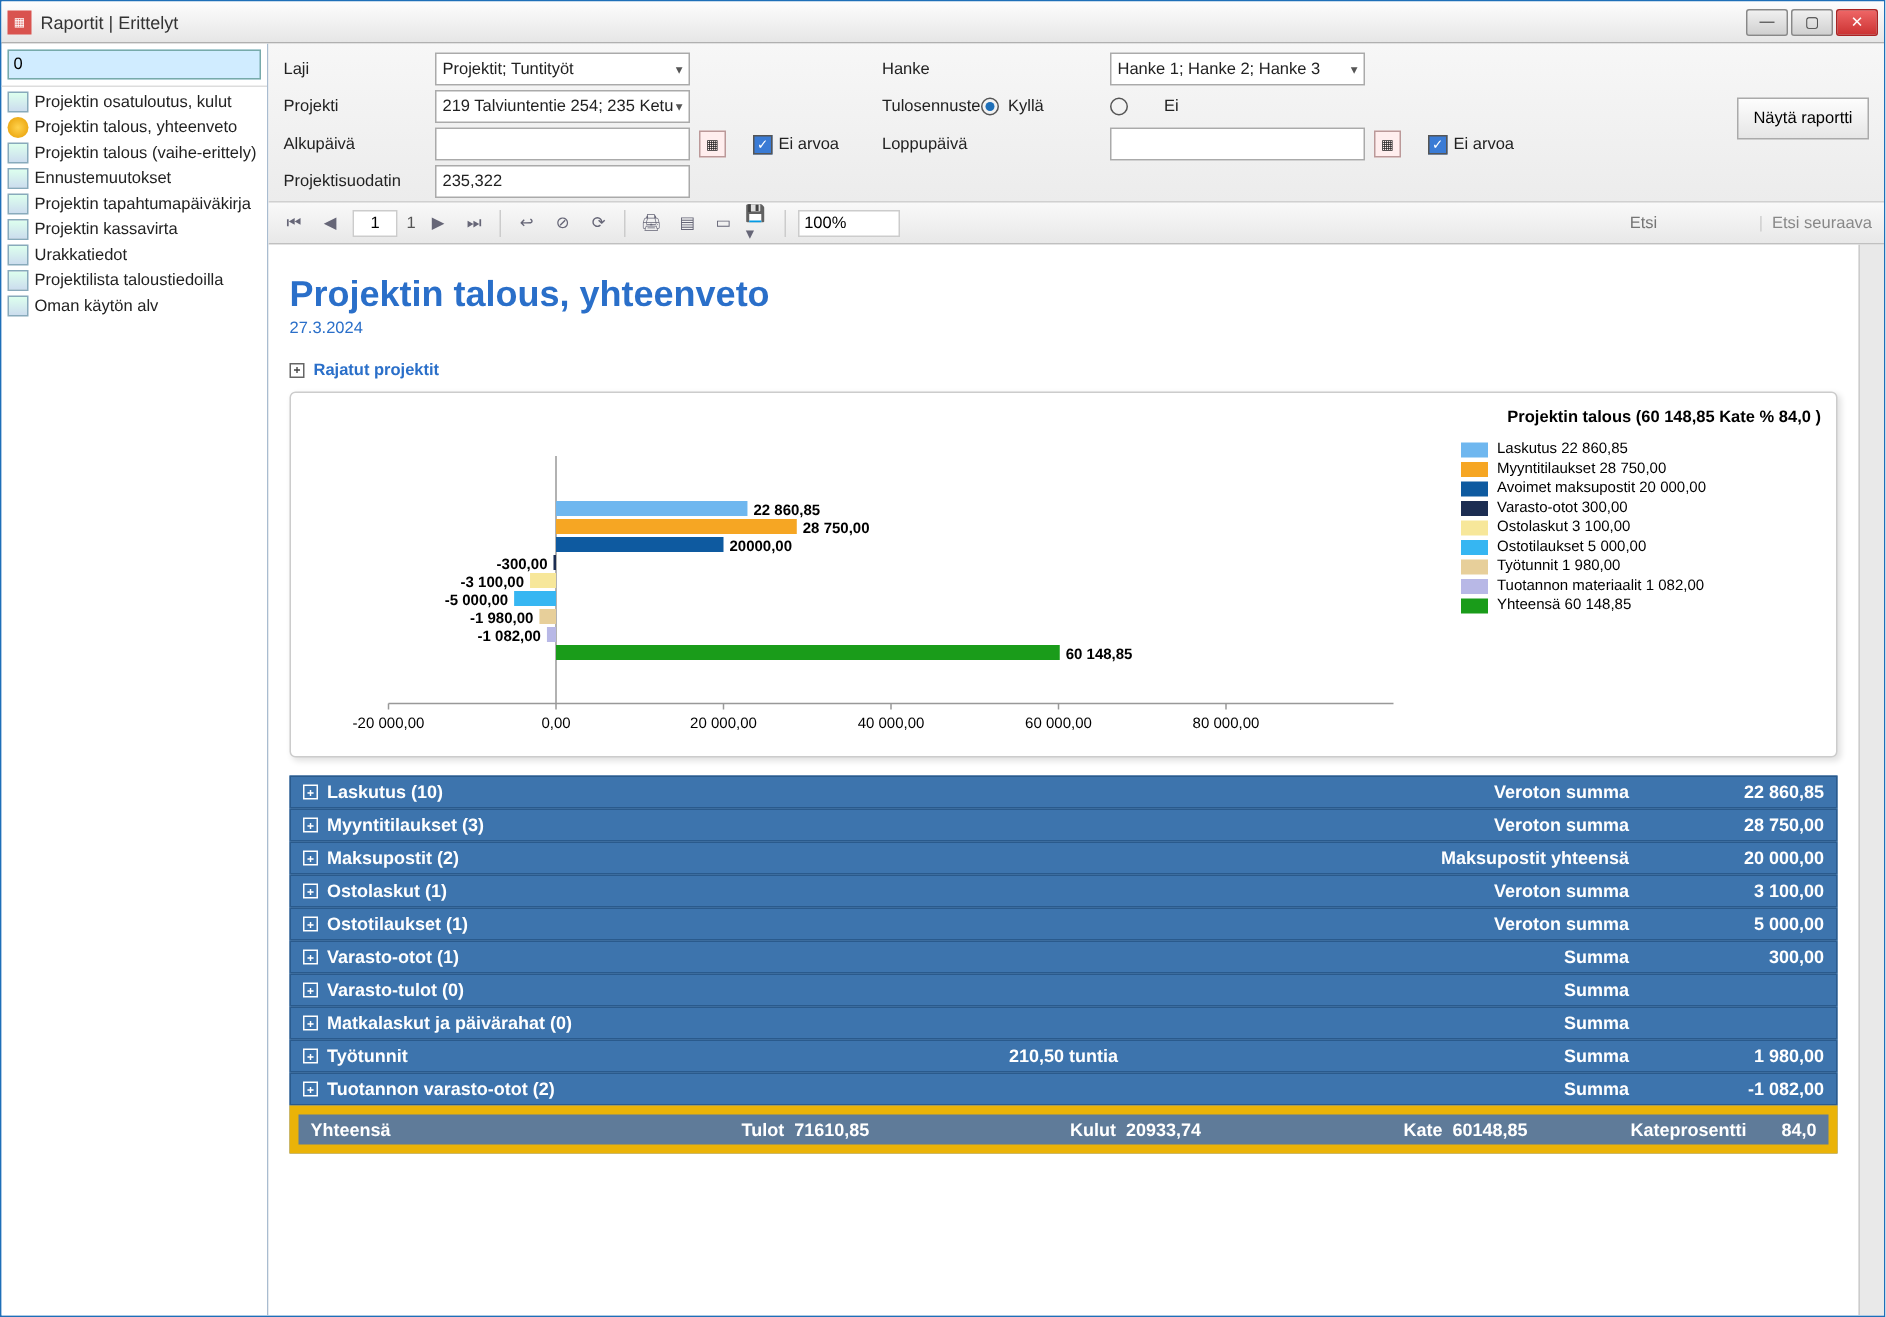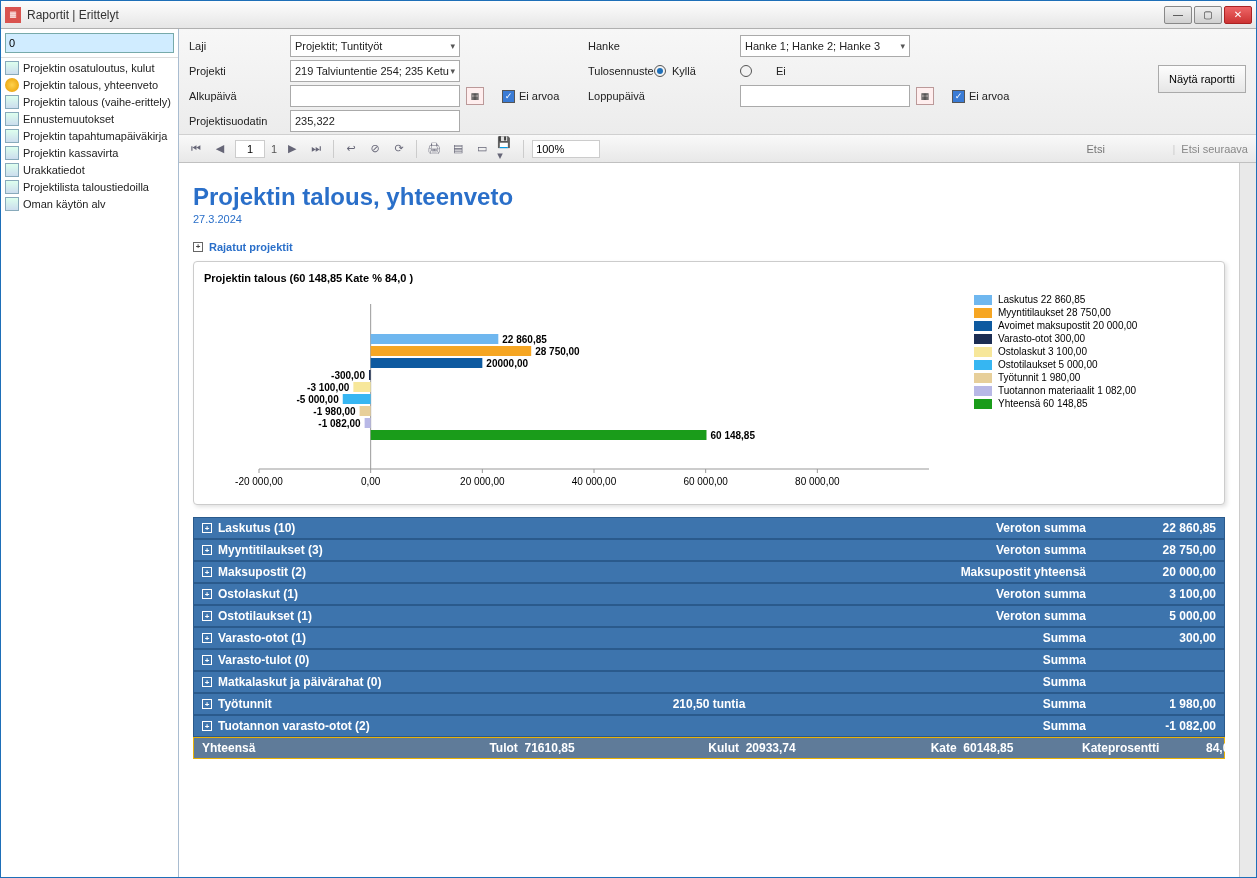--- a/index.html
+++ b/index.html
@@ -39,35 +39,35 @@
 .rtoolbar .zoom { width:68px; height:18px; border:1px solid #ccc; font-size:11px; padding:0 3px; }
 .rtoolbar input[type=text].find { border:none; background:transparent; width:80px; font-size:11px; color:#888; }
 .rtoolbar .link { color:#2a6fc9; }
 .report { flex:1; overflow:auto; background:#fff; padding:10px 14px 0; }
 .report .company { color:#2a6fc9; font-size:11px; }
 .report h1 { color:#2a6fc9; font-size:24px; font-weight:600; margin:10px 0 2px; }
 .report .date { color:#2a6fc9; font-size:11px; margin-bottom:16px; }
 .report .expand-row { color:#2a6fc9; font-size:11px; font-weight:bold; display:flex; align-items:center; gap:6px; margin-bottom:8px; }
 .report .plus { width:10px;height:10px;border:1px solid #666; font-size:8px; display:flex;align-items:center;justify-content:center; color:#444; line-height:1; }
 .chartbox { border:1px solid #ccc; border-radius:4px; padding:10px 10px 10px; margin-bottom:12px; box-shadow:2px 2px 4px rgba(0,0,0,0.12); background:#fff; position:relative; }
-.chartbox .ctitle { font-size:11px; font-weight:bold; text-align:left; margin-bottom:10px; }
+.chartbox .ctitle { font-size:11px; font-weight:bold; text-align:right; margin-bottom:10px; }
 .chartarea { position:relative; height:200px; }
 .chart-svg-holder { position:absolute; left:0; top:0; right:250px; bottom:0; }
 .legend { position:absolute; right:0; top:0; width:240px; font-size:10px; }
 .legend .lg { display:flex; align-items:center; gap:6px; margin-bottom:2px; }
 .legend .sw { width:18px; height:10px; }
 .summary-rows { }
 .srow { background:#3d74ad; color:#fff; font-size:12px; font-weight:bold; display:flex; align-items:center; padding:3px 8px; border:1px solid #2a5a8c; margin-bottom:0px; }
 .srow .plus2 { width:10px;height:10px;border:1px solid #fff; font-size:8px; display:flex;align-items:center;justify-content:center; margin-right:6px; }
 .srow .lab { }
 .srow .rlab { margin-left:auto; margin-right:40px; }
 .srow .val { min-width:90px; text-align:right; }
-.total-row { background:#5f7b99; color:#fff; font-size:12px; font-weight:bold; display:grid; grid-template-columns: 220px 220px 220px 220px 1fr 70px; padding:3px 8px; border:1px solid #eab308; }
+.total-row { background:#5f7b99; color:#fff; font-size:12px; font-weight:bold; display:grid; grid-template-columns: 220px 220px 220px 220px 1fr 70px; padding:3px 8px; border:6px solid #eab308; }
 .total-row span { }
-.total-row .r { text-align:right; }
+.total-row .r { text-align:center; }
 .scrollbar-v { width:17px; background:#e9e9e9; border-left:1px solid #ccc; }
 </style>
 </head>
 <body>
 
 <div class="window">
   <div class="titlebar">
     <div class="ticon">▦</div>
     <div class="title">Raportit | Erittelyt</div>
     <div class="winbtns">

